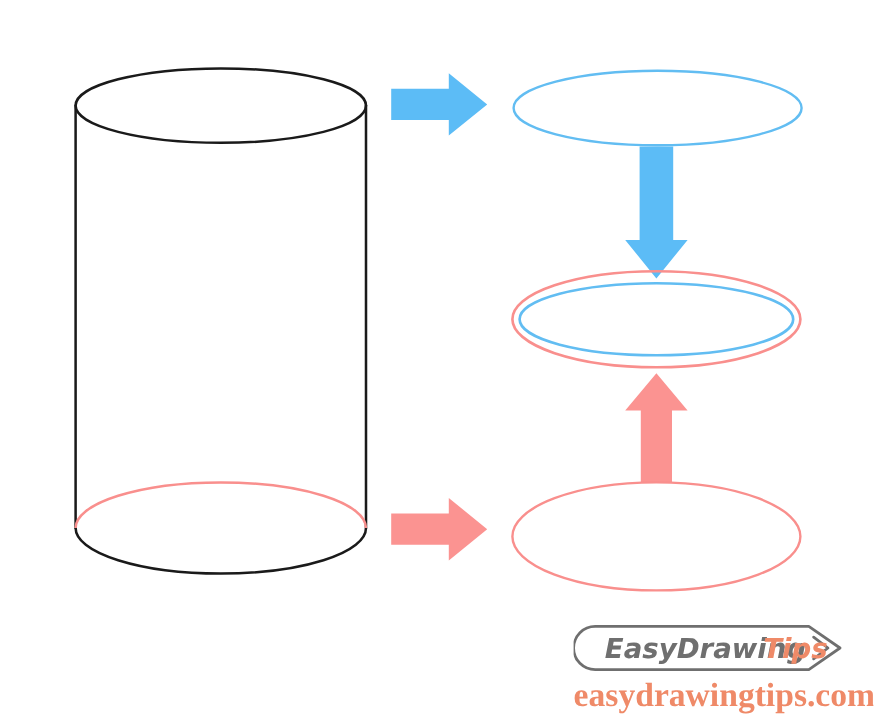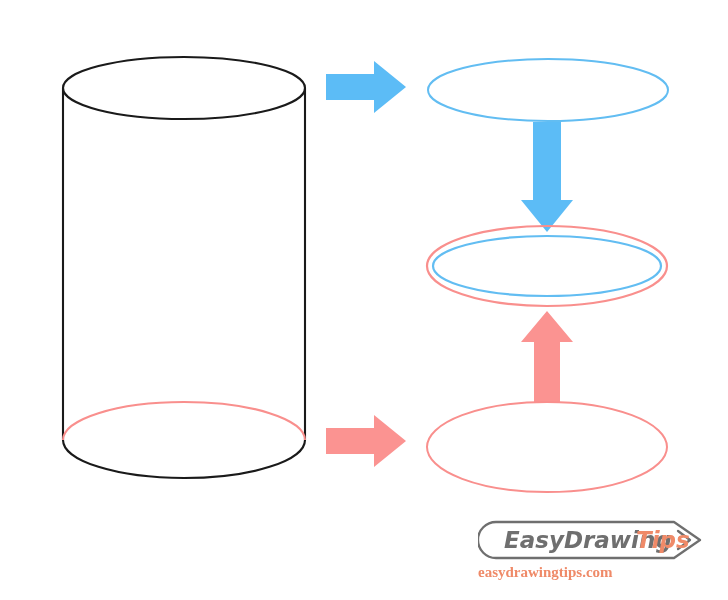--- a/index.html
+++ b/index.html
@@ -46,21 +46,21 @@
     font-size: 23px;
   }
   #site-url {
     position: absolute;
     left: 0;
     top: 46px;
     width: 222px;
     text-align: left;
     font-family: "Liberation Serif", serif;
     font-weight: bold;
-    font-size: 15px;
+    font-size: 28px;
     color: #ef8a68;
     letter-spacing: 0px;
   }
 </style>
 </head>
 <body>
 
 <div id="canvas-root">
 
   <svg id="figure-svg" viewBox="0 0 728 600">

